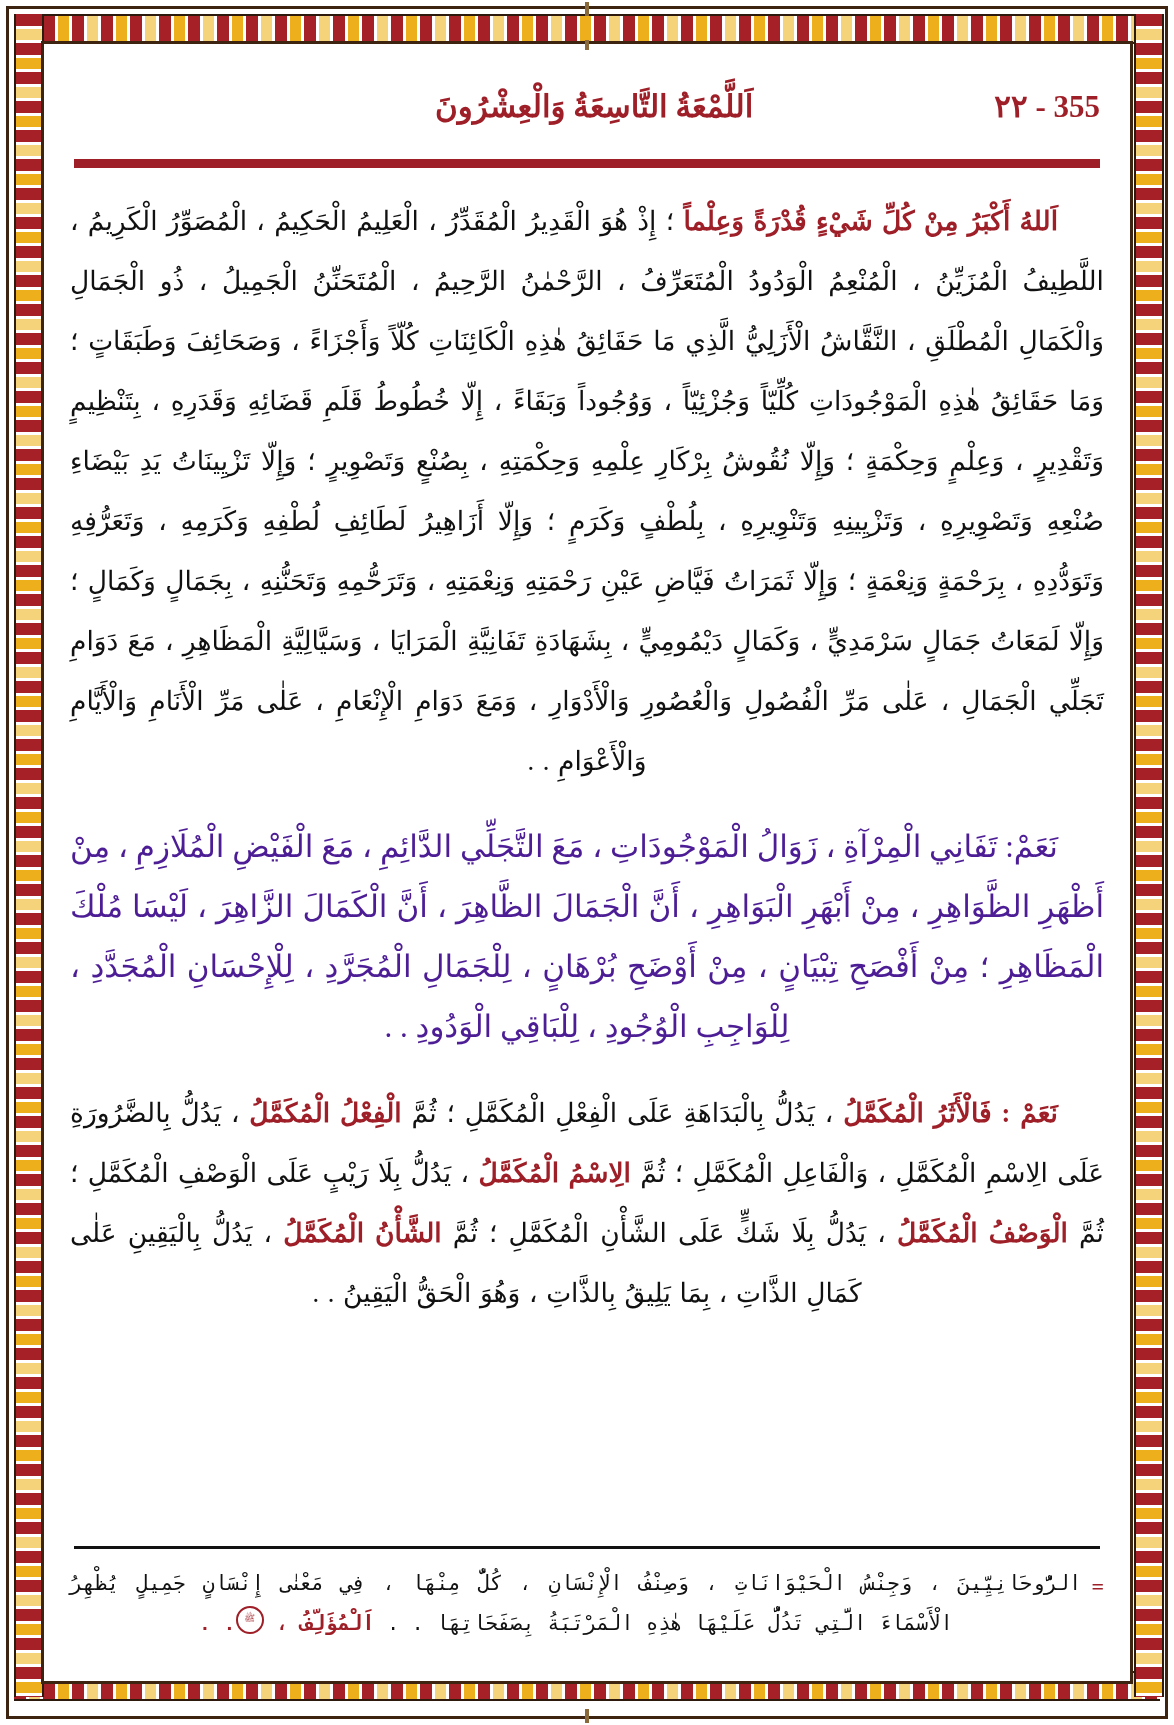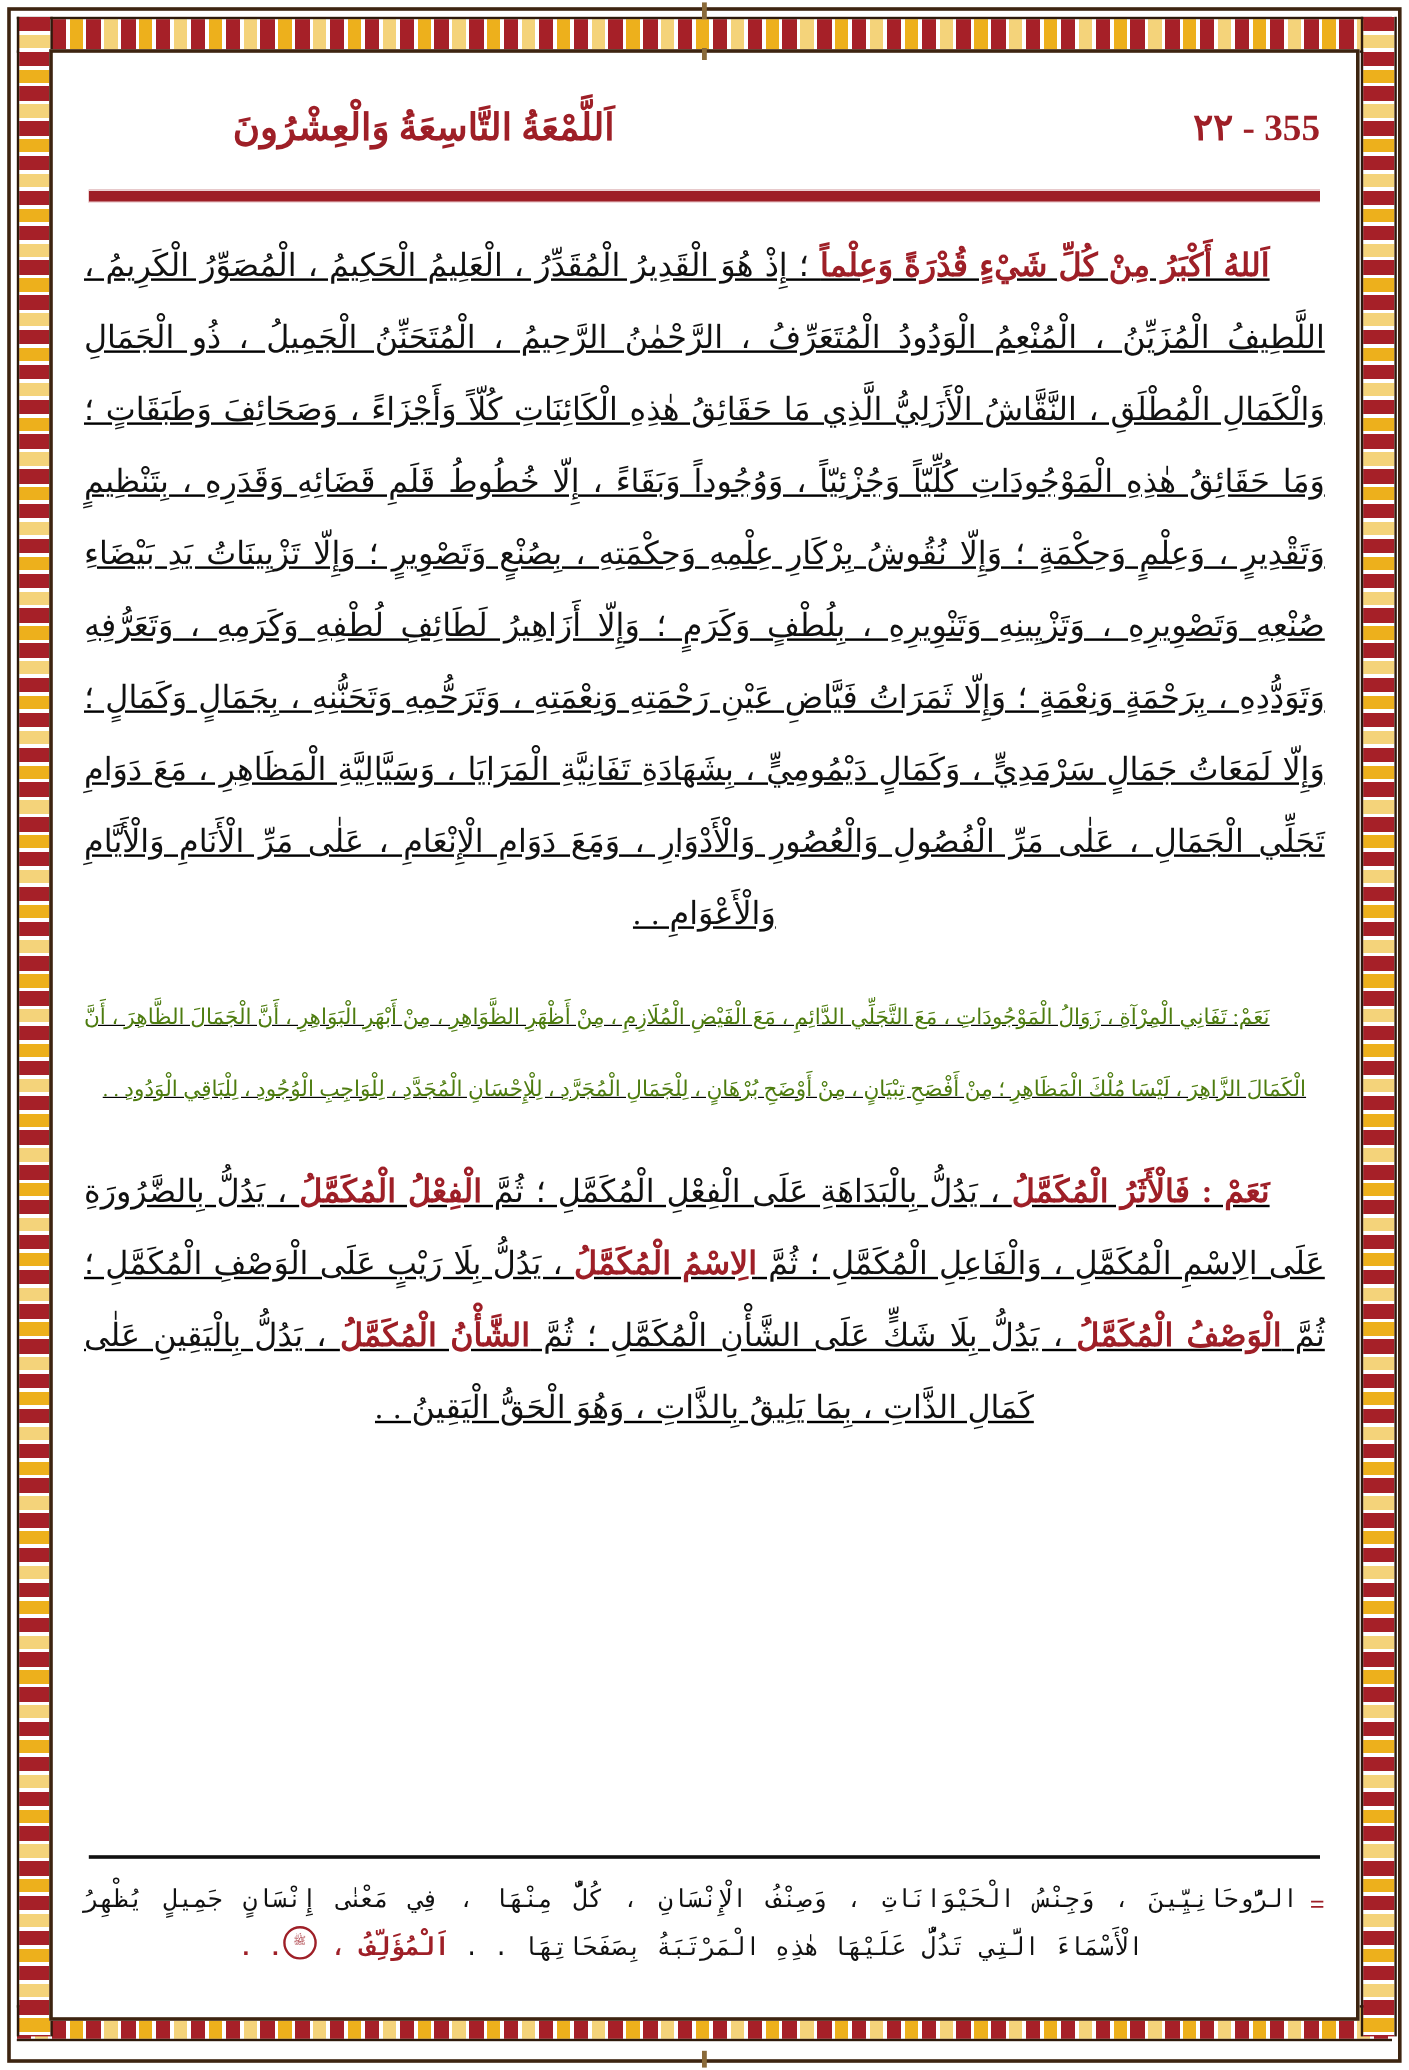--- a/index.html
+++ b/index.html
@@ -98,58 +98,57 @@
   .page-num {
     color: #9e1f27;
     font-size: 31px;
     font-weight: bold;
     letter-spacing: 1px;
     white-space: nowrap;
     font-family: "Liberation Serif", "DejaVu Serif", serif;
   }
   .header-title {
     flex: 1;
-    text-align: left;
+    text-align: center;
     color: #9e1f27;
     font-size: 31px;
     font-weight: bold;
     padding-left: 120px;
     white-space: nowrap;
   }
   .rule-main {
     margin: 10px 18px 0 18px;
     height: 9px;
     background: #9e1f27;
     border-top: 1px solid #ffffff;
     border-bottom: 1px solid #ffffff;
   }
 
   
   .body {
     padding: 22px 14px 0 14px;
-    text-decoration: underline;
   }
   p.para {
     margin: 0 0 26px 0;
     text-align: justify;
     text-align-last: center;
     font-size: 26.5px;
     line-height: 60px;
     color: #111111;
     word-spacing: 2px;
   }
   p.para.indent { text-indent: 46px; }
   .red-bold { color: #9e1f27; font-weight: bold; }
   .blk { color: #111111; }
   p.para-red {
-    color: #4d7c0f;
+    color: #4c1d95;
     margin: 0 0 26px 0;
     text-align: justify;
     text-align-last: center;
-    font-size: 18px;
+    font-size: 31px;
     line-height: 60px;
     text-indent: 46px;
   }
 
   
   .footnote-wrap {
     position: absolute;
     left: 14px;
     right: 14px;
     bottom: 28px;

